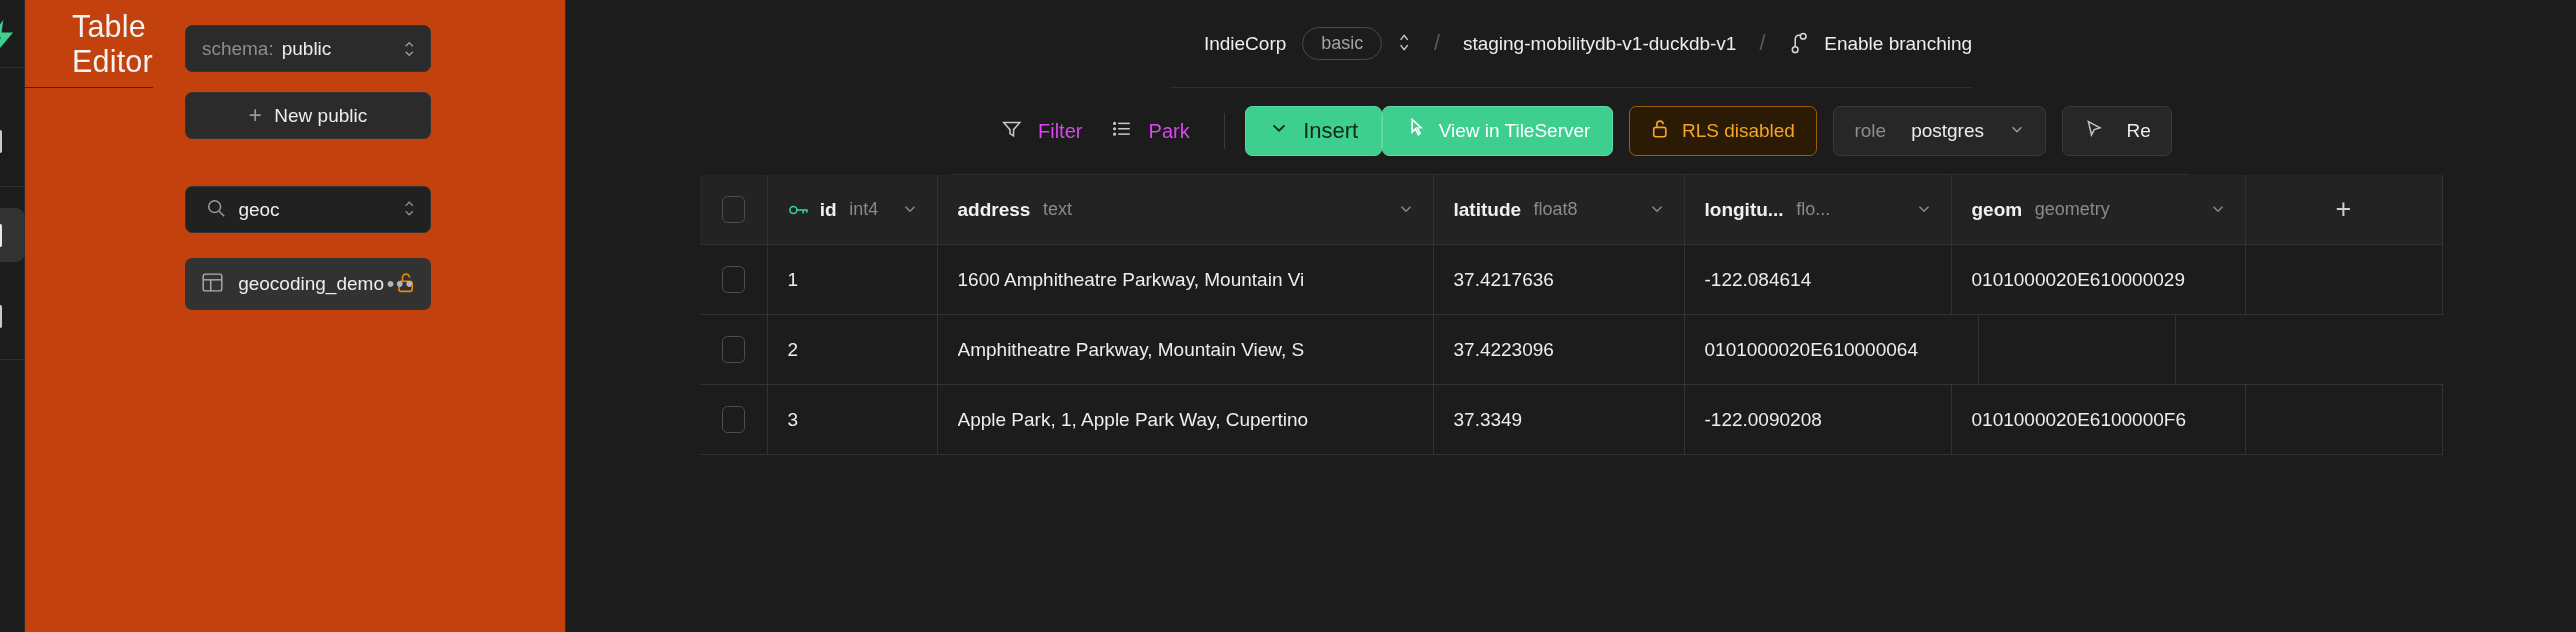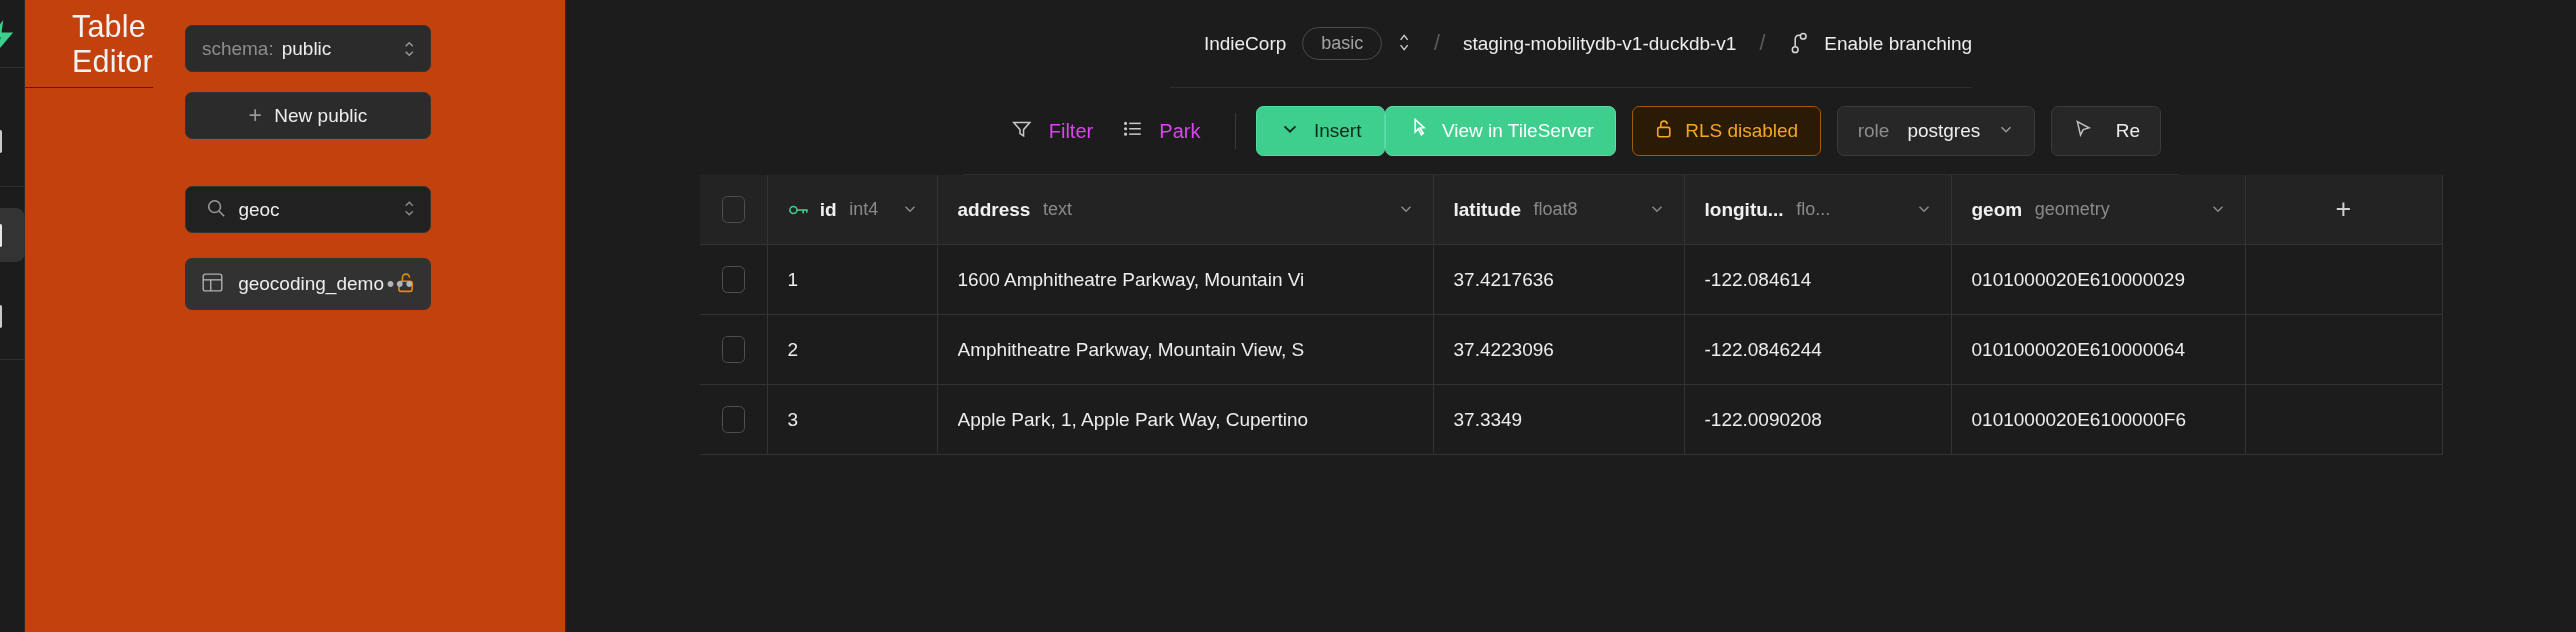--- a/index.html
+++ b/index.html
@@ -152,21 +152,21 @@
     font-size: 20px; color: #d946ef;
     padding: 0 14.3px; height: 43px;
   }
   .tb-divider { width: 0.9px; height: 36px; background: #3a3a3a; margin: 0 20px; }
   .insert-btn {
     height: 50px; background: #3ecf8e;
     border: 0.9px solid #51dba1;
     border-radius: 7.2px;
     display: flex; align-items: center; gap: 14.3px;
     padding: 0 23px;
-    font-size: 19px; color: #0d2b1d; font-weight: 400;
+    font-size: 22px; color: #0d2b1d; font-weight: 400;
   }
   .insert-btn .lbl { color: #10281c; }
   .spacer { flex: 1; }
 
   .tile-btn {
     height: 50px; background: #3ecf8e;
     border: 0.9px solid #5fdca9;
     border-radius: 7.2px;
     display: flex; align-items: center; gap: 12.5px;
     padding: 0 21.5px;
@@ -179,21 +179,21 @@
     border-radius: 7.2px;
     display: flex; align-items: center; gap: 12.5px;
     padding: 0 21.5px;
     font-size: 19px; color: #f5a524;
     margin-right: 16px;
   }
   .role-btn {
     height: 50px; background: #272727;
     border: 0.9px solid #3a3a3a;
     border-radius: 7.2px;
-    display: flex; align-items: center; gap: 18px;
+    display: flex; align-items: center; gap: 25px;
     padding: 0 20px;
     font-size: 19px;
     margin-right: 16px;
   }
   .role-btn .k { color: #8d8d8d; }
   .role-btn .v { color: #ededed; }
   .realtime-btn {
     height: 50px; background: #272727;
     border: 0.9px solid #3a3a3a;
     border-radius: 7.2px;
@@ -531,23 +531,20 @@
               </div>
               <div class="gr-cell col-id">
                 <span class="cell-text">2</span>
               </div>
               <div class="gr-cell col-address">
                 <span class="cell-text">Amphitheatre Parkway, Mountain View, S</span>
               </div>
               <div class="gr-cell col-lat">
                 <span class="cell-text">37.4223096</span>
               </div>
-              <div class="gr-cell col-lon">
-                <span class="cell-text">-122.0846244</span>
-              </div>
               <div class="gr-cell col-geom">
                 <span class="cell-text">0101000020E610000064</span>
               </div>
               <div class="gr-cell col-add"></div>
             </div>
 
             <div class="grid-row">
               <div class="gr-cell col-check">
                 <span class="checkbox"></span>
               </div>

